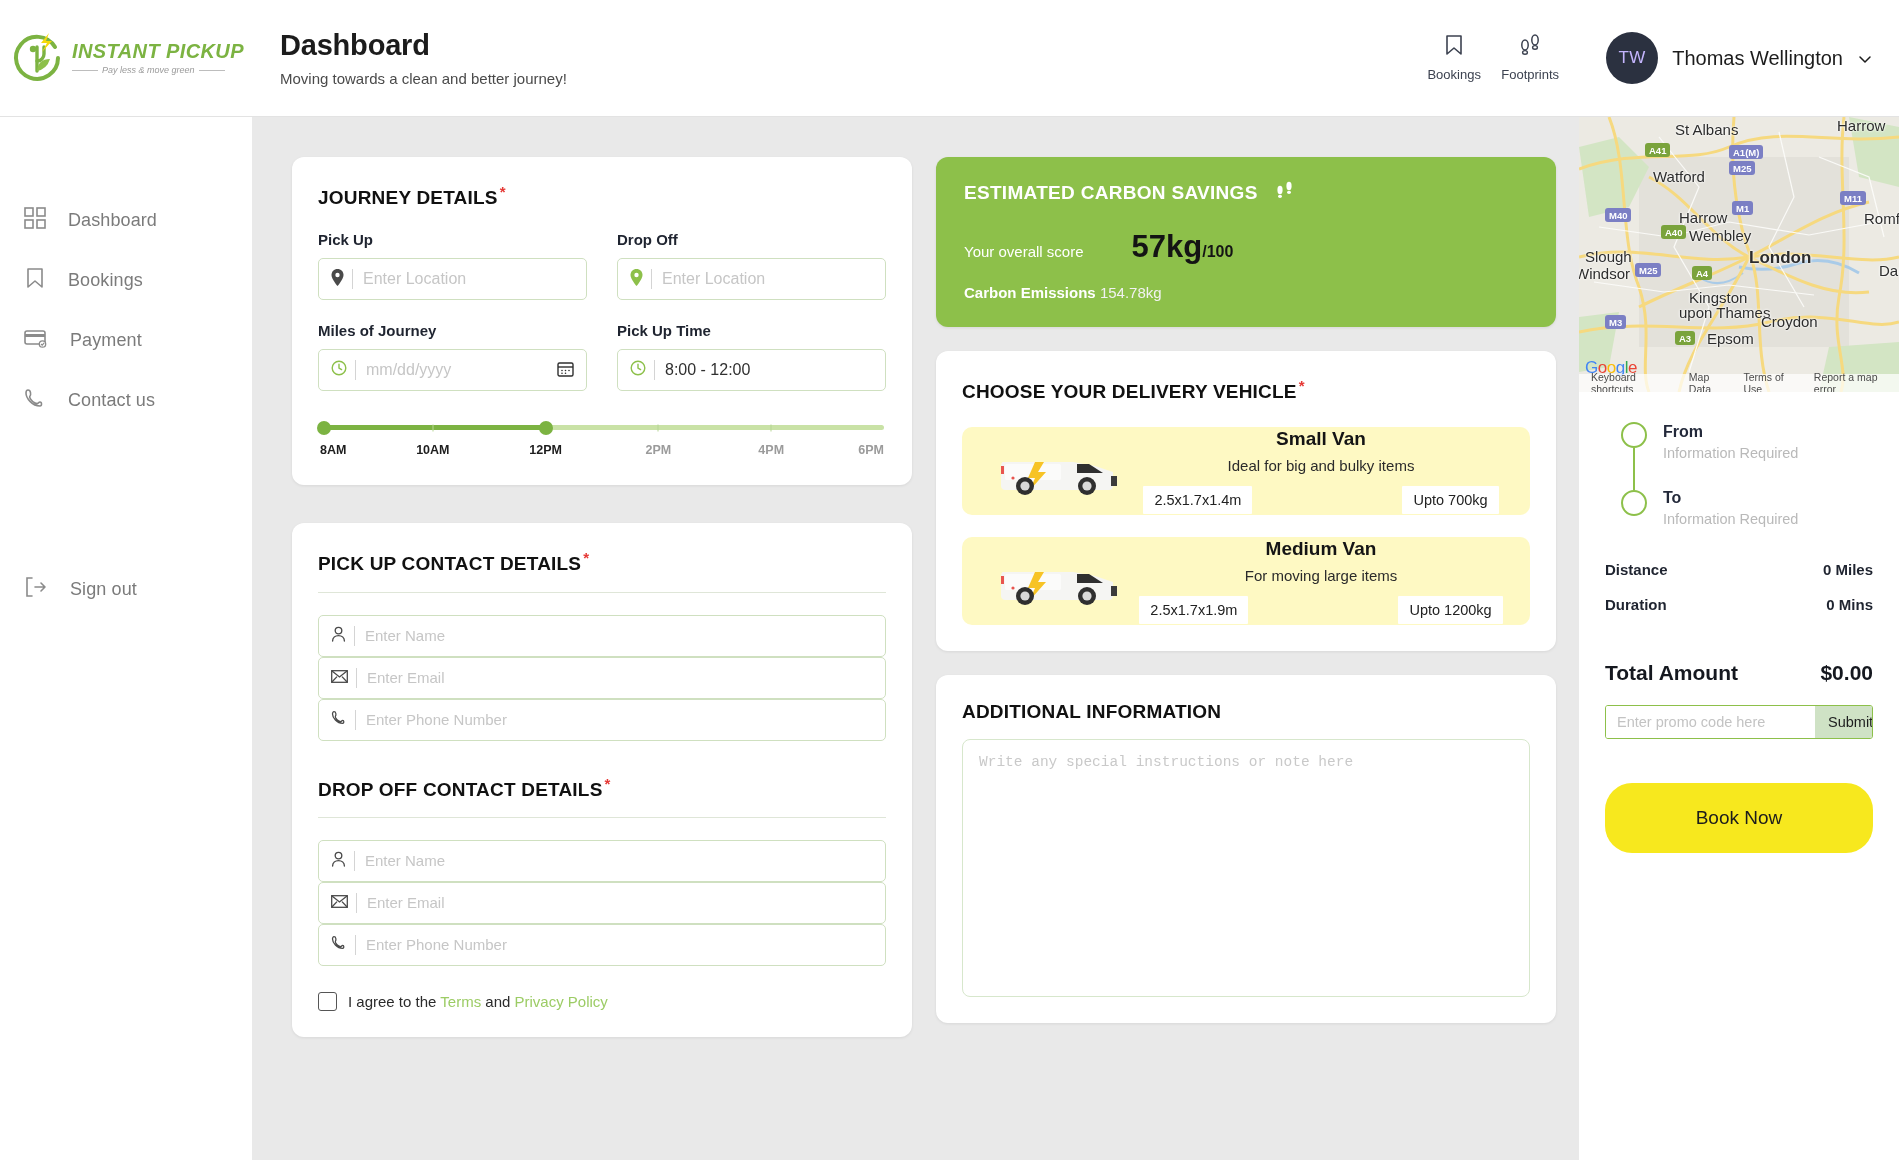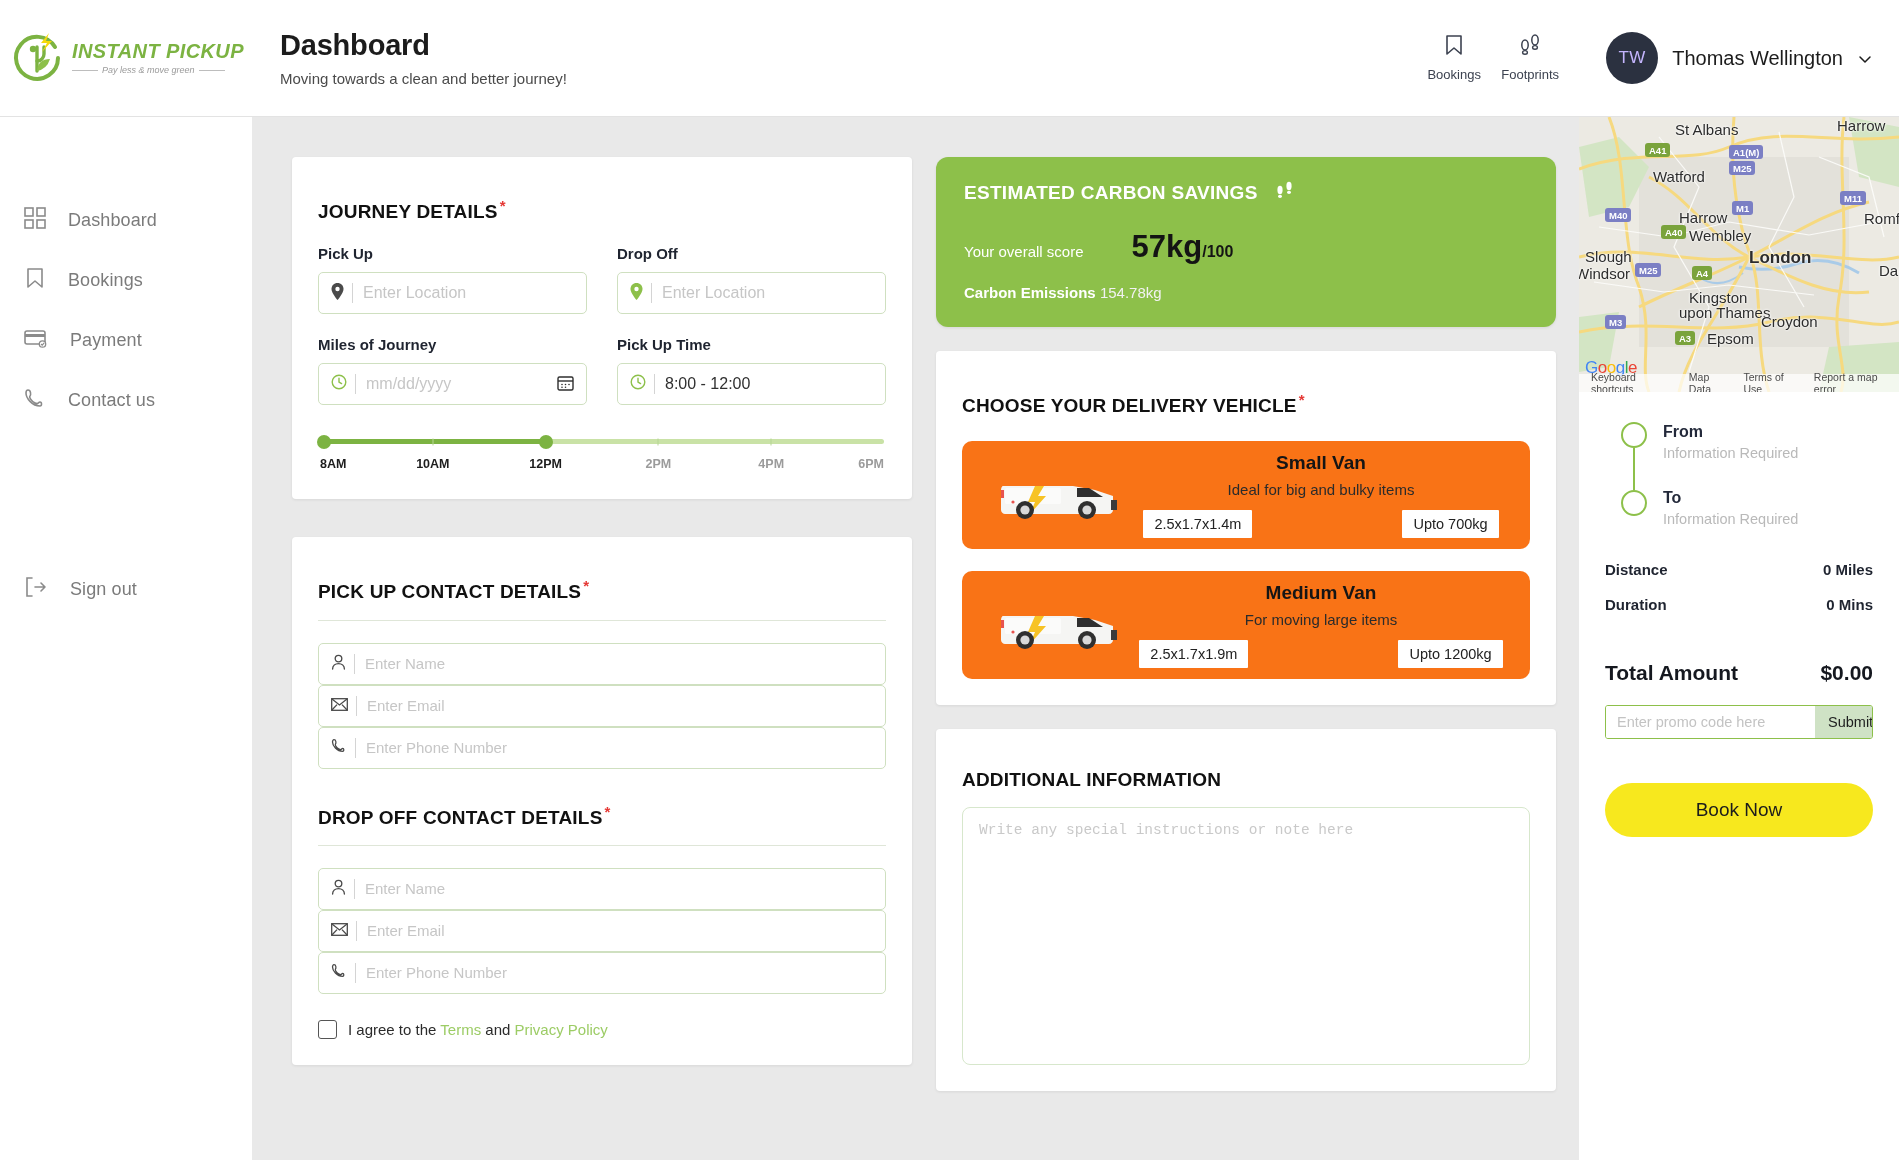--- a/index.html
+++ b/index.html
@@ -69,21 +69,21 @@
   
   .main {
     position: absolute; top: 117px; left: 252px; width: 1327px; height: 1043px;
     background: #e9e9e9; padding: 40px 40px 0 40px; display: flex; gap: 24px;
     overflow: hidden;
   }
   .col-left { width: 620px; flex: 0 0 620px; display: flex; flex-direction: column; gap: 38px; }
   .col-right { width: 620px; flex: 0 0 620px; display: flex; flex-direction: column; gap: 24px; }
 
   .card {
-    background: #fff; border-radius: 4px; padding: 40px 26px 26px 26px;
+    background: #fff; border-radius: 12px; padding: 26px 26px 26px 26px;
     box-shadow: 0 1px 3px rgba(0,0,0,.08);
   }
   .card-title {
     font-size: 19px; font-weight: 700; letter-spacing: .2px; color: #111;
     text-transform: uppercase;
   }
   .req { color: #e53935; font-size: 15px; vertical-align: super; margin-left: 2px; }
 
   
   .field-row { display: flex; gap: 30px; margin-top: 22px; }
@@ -148,21 +148,21 @@
   .carbon-score .lbl { font-size: 15px; color: #fff; }
   .score-val { font-size: 31px; font-weight: 700; color: #141414; line-height: 1; }
   .score-den { font-size: 16px; font-weight: 600; color: #141414; }
   .carbon-emis { margin-top: 22px; font-size: 15px; }
   .carbon-emis b { font-weight: 700; }
   .carbon-emis span { color: #f2f2f2; }
 
   
   .veh-list { display: flex; flex-direction: column; gap: 22px; margin-top: 24px; }
   .veh {
-    background: #f97316; border-radius: 10px; height: 108px; display: flex;
+    background: #fef9c3; border-radius: 10px; height: 88px; display: flex;
     align-items: center; padding: 0 22px; cursor: pointer; position: relative;
   }
   .veh-art { width: 150px; flex: 0 0 150px; display: flex; align-items: center; justify-content: center; }
   .veh-info { flex: 1; display: flex; flex-direction: column; align-items: center; }
   .veh-name { font-size: 19px; font-weight: 700; color: #151515; }
   .veh-desc { font-size: 15px; color: #2b2b2b; margin-top: 7px; }
   .veh-chips { display: flex; gap: 150px; margin-top: 12px; }
   .chip {
     background: #fff; padding: 6px 11px; font-size: 14.5px; color: #222; border-radius: 1px;
     white-space: nowrap;
@@ -245,21 +245,21 @@
   .promo input {
     flex: 1; border: 0; outline: 0; padding: 0 11px; font-size: 14.5px;
     font-family: "Liberation Sans", sans-serif; color: #333; background: #fff;
   }
   .promo input::placeholder { color: #c3c3c3; }
   .promo button {
     border: 0; background: #cfe2c5; padding: 0 13px; font-size: 14.5px; color: #1e1e1e;
     font-family: "Liberation Sans", sans-serif; cursor: pointer;
   }
   .book-btn {
-    margin: 44px 26px 0 26px; height: 54px; background: #f7e81e; border: 0; border-radius: 27px;
+    margin: 44px 26px 0 26px; height: 70px; background: #f7e81e; border: 0; border-radius: 27px;
     width: 268px; font-size: 19px; color: #1c1c1c; font-family: "Liberation Sans", sans-serif;
     cursor: pointer; display: flex; align-items: center; justify-content: center;
   }
 </style>
 </head>
 <body>
 
 <div class="app">
 
   <div class="header">

